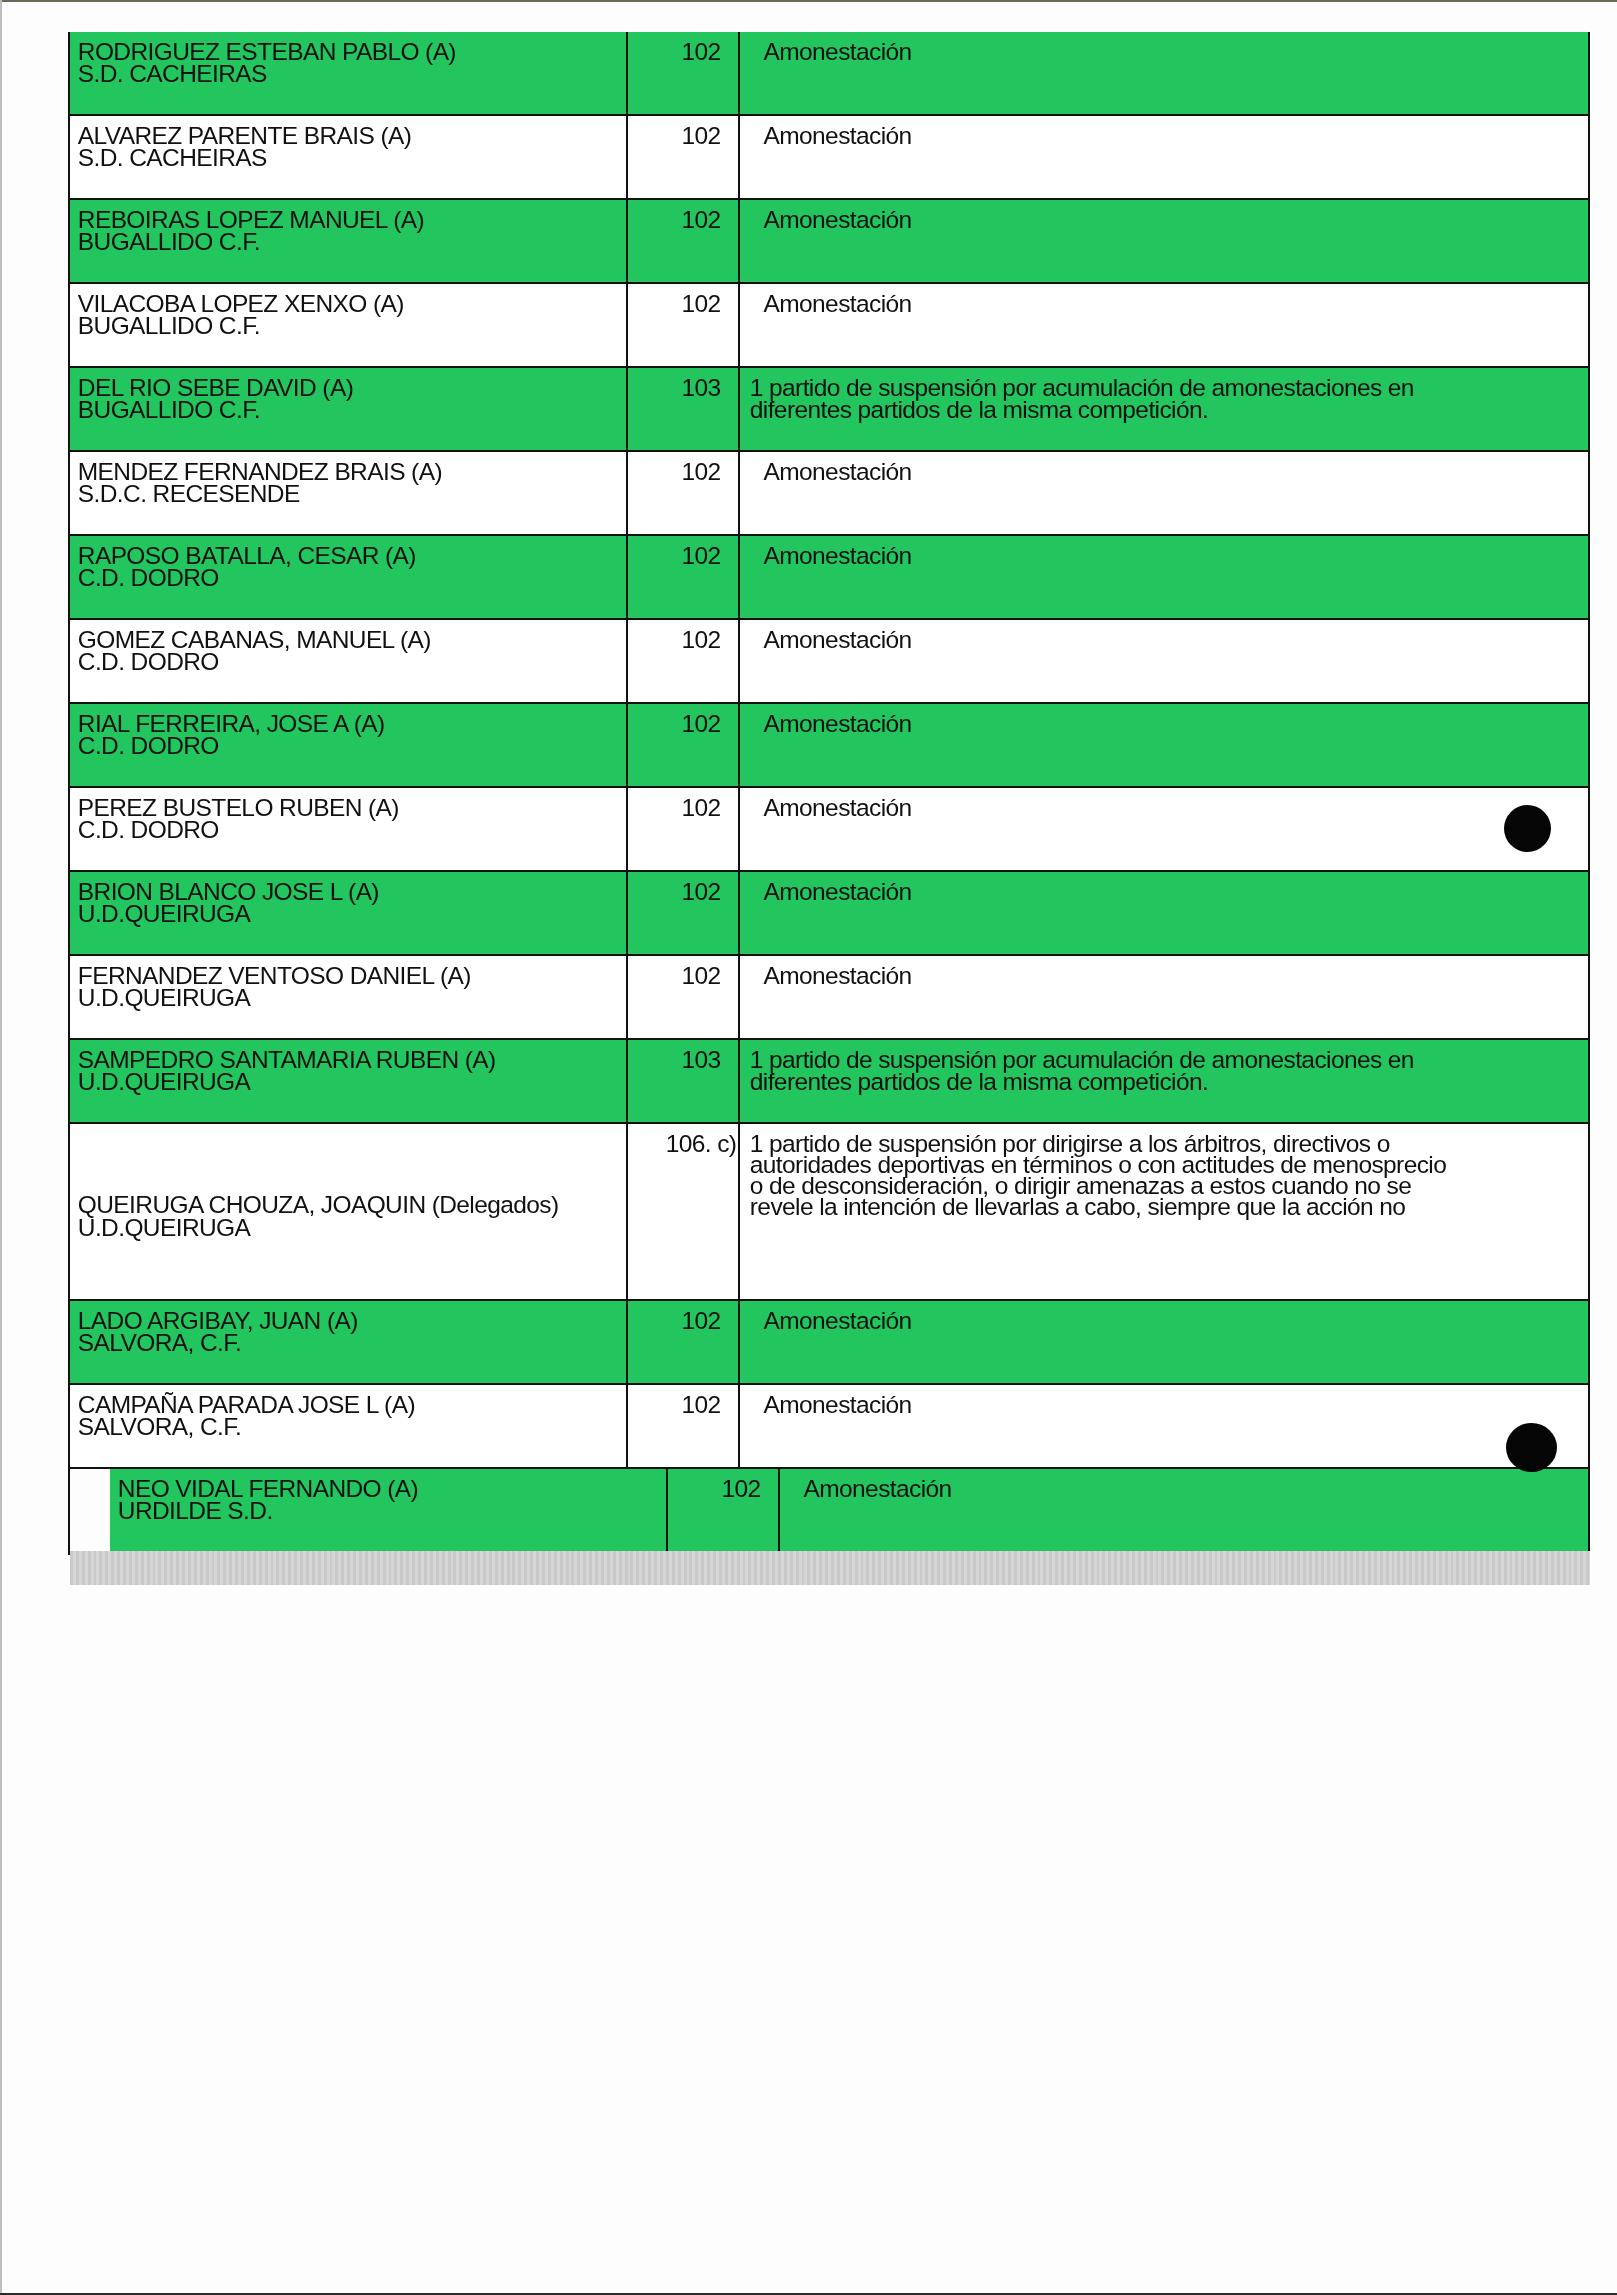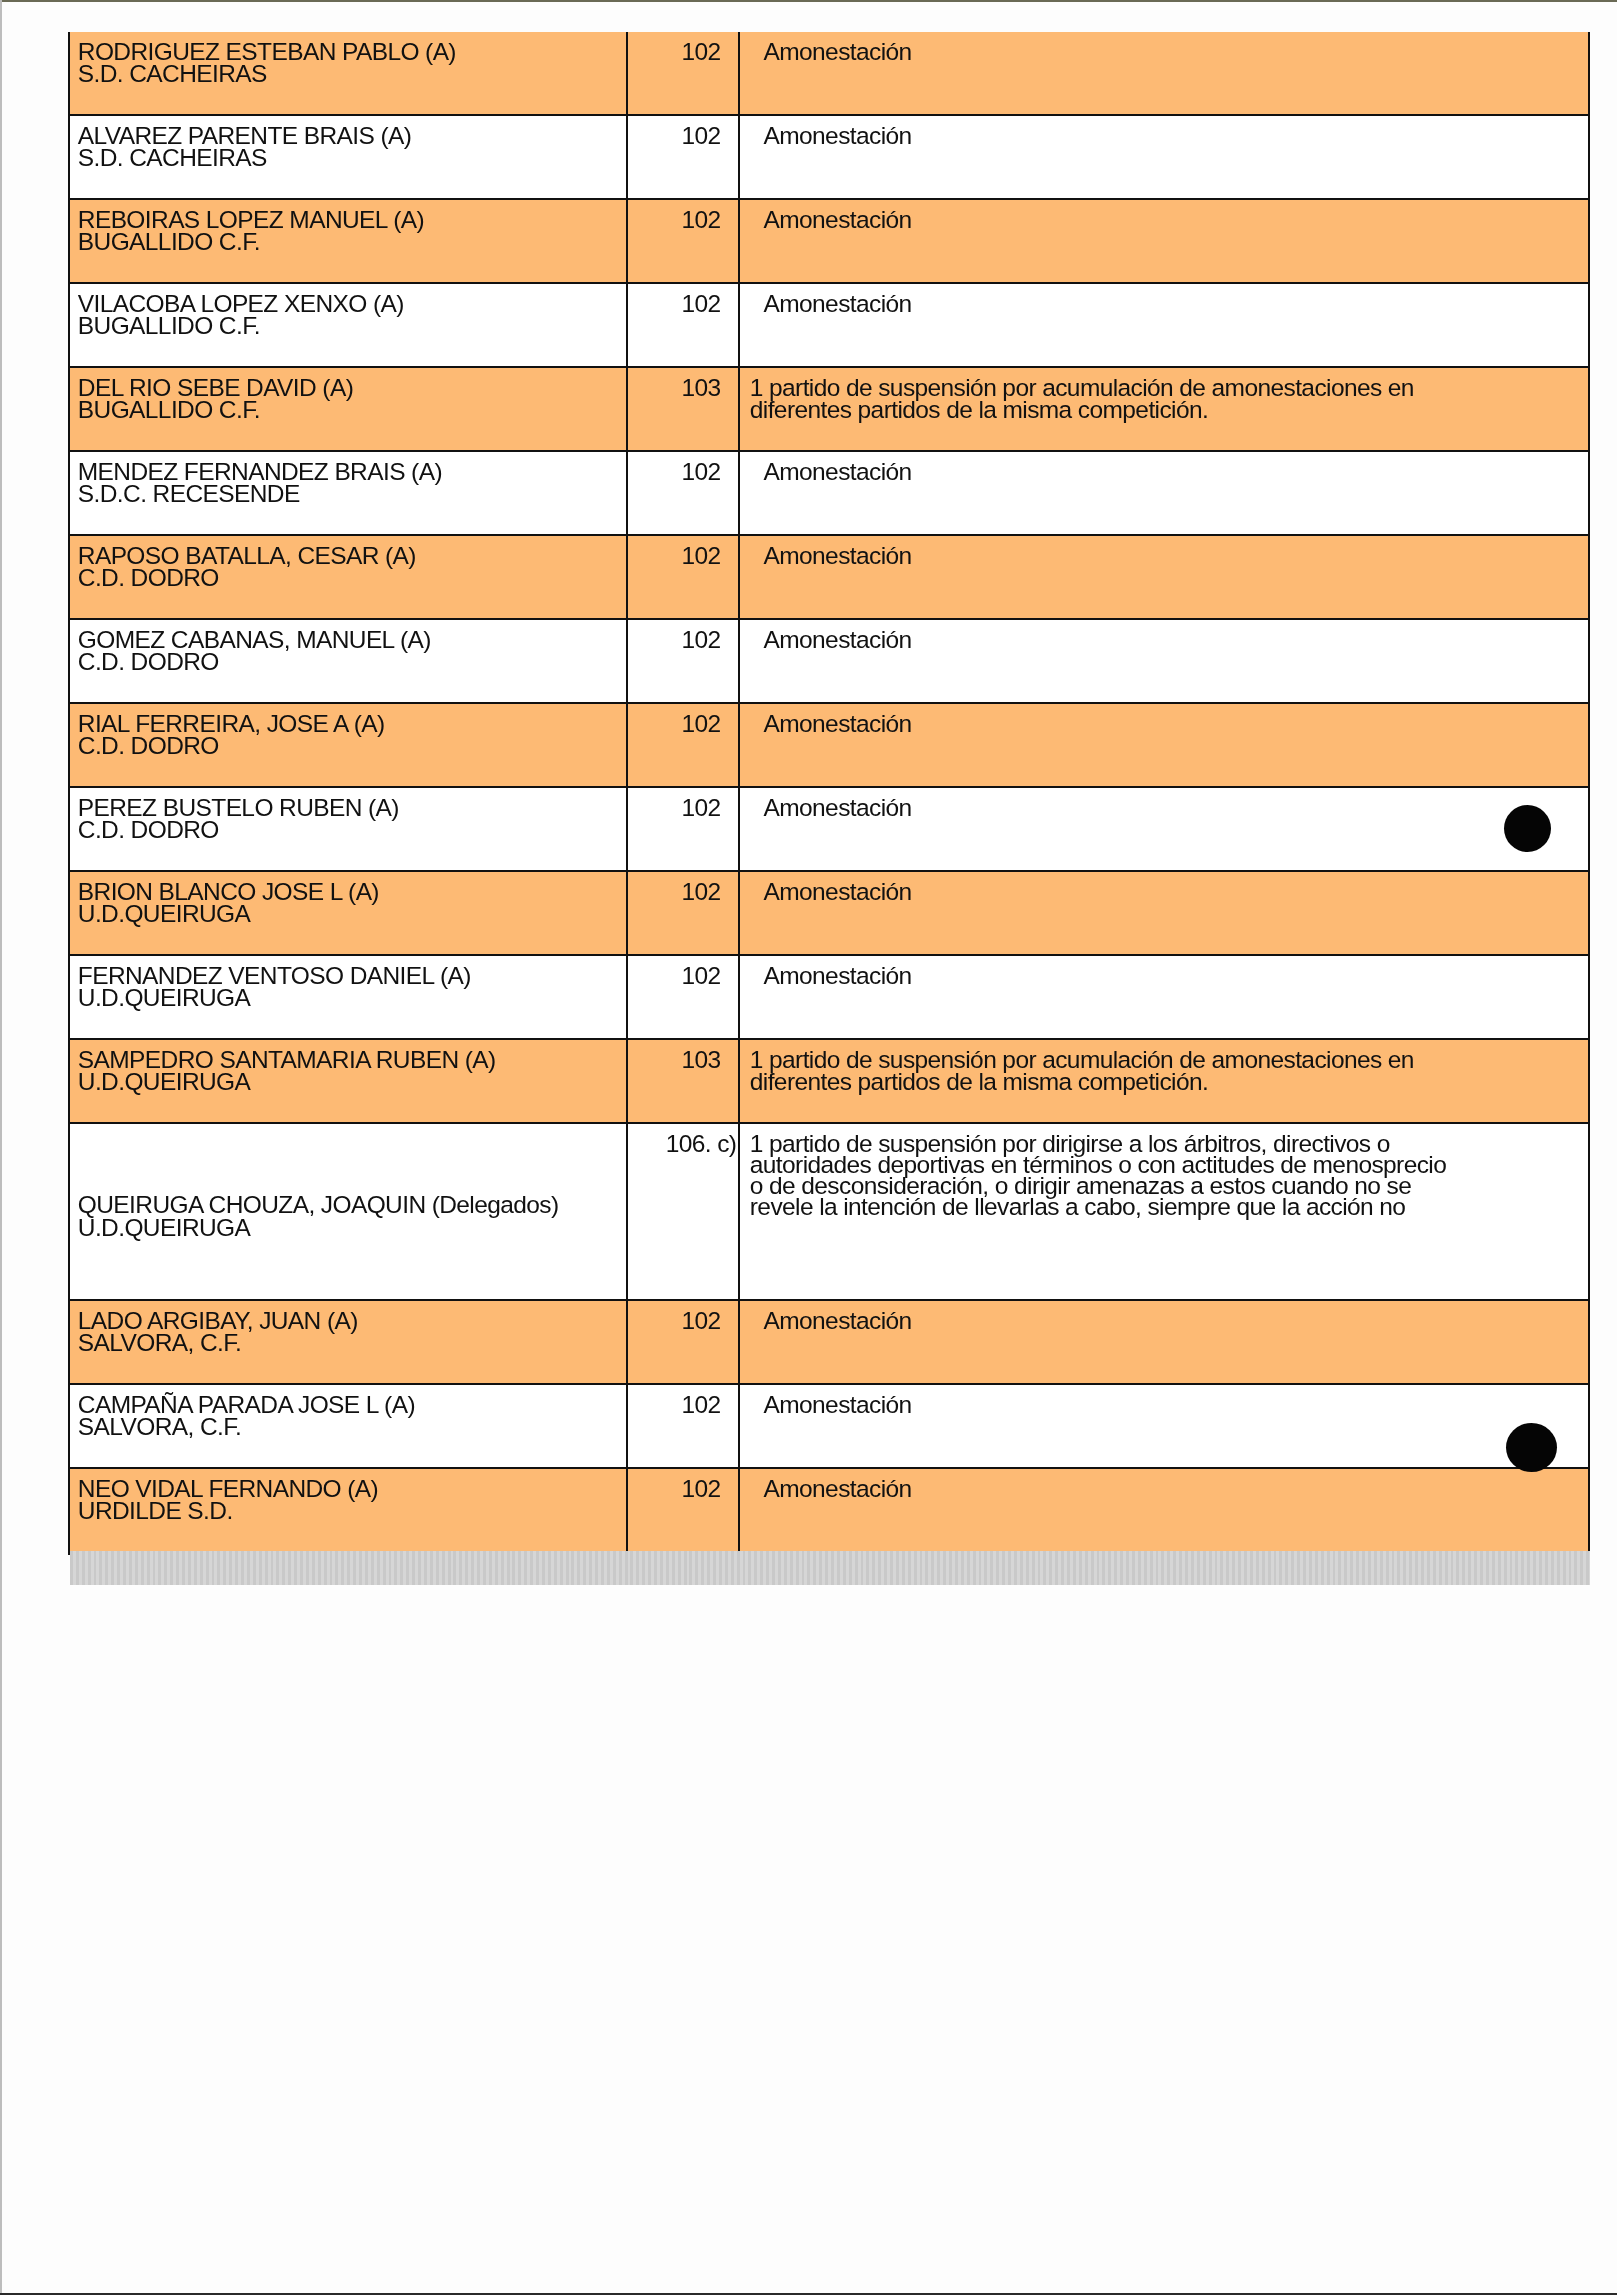--- a/index.html
+++ b/index.html
@@ -12,23 +12,23 @@
     .page-edge-top { position: absolute; left: 0; top: 0; width: 1617px; height: 2px; background: #6a6a55; }
     .page-edge-left { position: absolute; left: 0; top: 0; width: 2px; height: 2296px; background: #bdbdbd; }
     .page-edge-bottom { position: absolute; left: 0; bottom: 0; width: 1617px; height: 2.9px; background: #2a2a2a; }
 
     .table {
       position: absolute; left: 68px; top: 32px; width: 1522px;
       border-left: 2.9px solid #111; border-right: 2.9px solid #111; border-bottom: 2.9px solid #111;
       box-sizing: border-box;
     }
     .row { display: flex; height: 84px; border-bottom: 2.9px solid #111; box-sizing: border-box; }
-    .row:last-child { border-bottom: none; }
+    .row:last-child { border-bottom: none; margin-left: 40px; }
     .row.tall { height: 177px; }
-    .row.shade { background: #fdba74; }
+    .row.shade { background: #22c55e; }
     .row.plain { background: #ffffff; }
     .cell { box-sizing: border-box; font-size: 24.5px; line-height: 22.5px; letter-spacing: -0.6px; }
     .c-name { width: 558px; border-right: 2.9px solid #111; padding: 8.8px 0 0 7.8px; }
     .c-art { width: 112px; border-right: 2.9px solid #111; text-align: center; padding-top: 8.8px; padding-left: 36px; }
     .c-pen { flex: 1; padding: 8.8px 11.8px 0 23.5px; }
     .c-pen.long { padding-left: 9.8px; }
     .row.tall .c-name { display: flex; flex-direction: column; justify-content: center; padding-top: 16px; padding-bottom: 5.9px; }
     .row.tall .c-pen { line-height: 21px; padding-left: 9.8px; }
     .line { display: block; white-space: nowrap; }
     .row.tall .c-pen .line { white-space: normal; }

